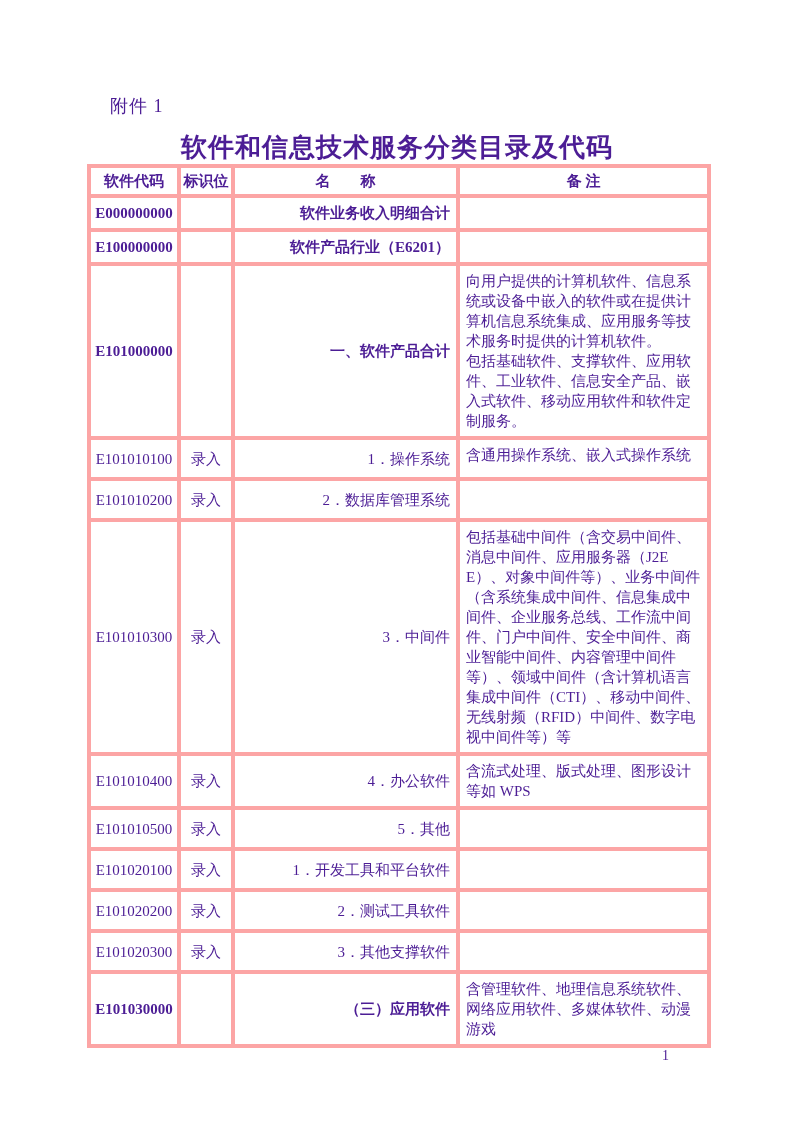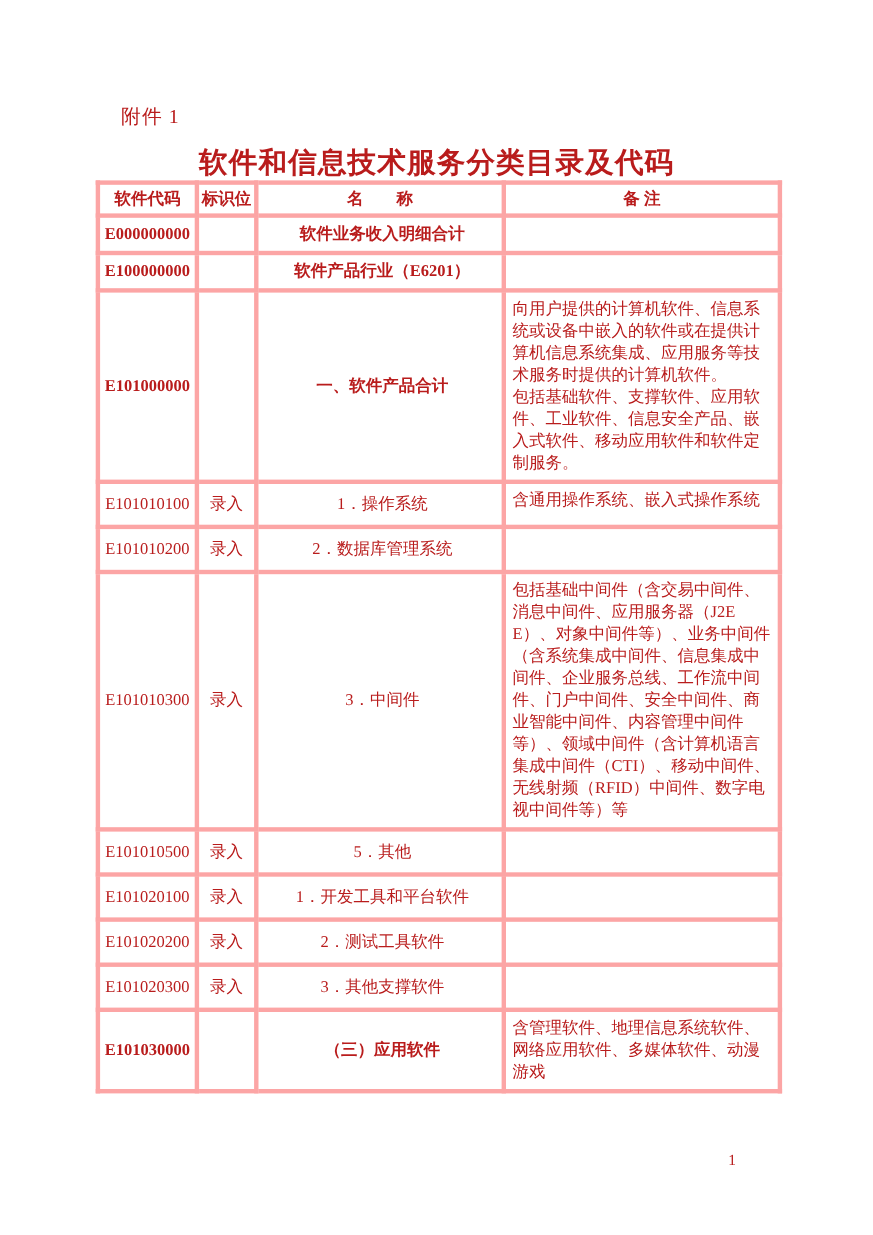--- a/index.html
+++ b/index.html
@@ -2,21 +2,21 @@
 <html><head>
 <meta charset="utf-8">
 <style>
   * { box-sizing: border-box; }
   html, body { margin: 0; padding: 0; background: #ffffff; }
   .page {
     position: relative;
     width: 794px;
     height: 1123px;
     background: #ffffff;
-    color: #b91c1c;
+    color: #4c1d95;
     font-family: "Liberation Serif", "DejaVu Serif", serif;
     overflow: hidden;
   }
   .attachment-label {
     position: absolute;
     left: 110px;
     top: 94px;
     font-size: 18px;
     letter-spacing: 1px;
     white-space: pre;
@@ -57,21 +57,21 @@
     text-align: center;
     vertical-align: middle;
     padding: 5px 2px;
   }
   td.flag-cell {
     text-align: center;
     vertical-align: middle;
     padding: 5px 2px;
   }
   td.name-cell {
-    text-align: center;
+    text-align: right;
     vertical-align: middle;
     padding: 5px 6px 5px 10px;
   }
   td.remark-cell {
     text-align: left;
     vertical-align: top;
     padding: 5px 4px 5px 6px;
   }
   tr.bold-row .code-cell,
   tr.bold-row .name-cell {
@@ -147,20 +147,28 @@
     </tr>
         <tr class="plain-row">
       <td class="code-cell">E101010300</td>
       <td class="flag-cell">录入</td>
       <td class="name-cell">3．中间件</td>
       <td class="remark-cell">
             <div>包括基础中间件（含交易中间件、消息中间件、应用服务器（J2EE）、对象中间件等）、业务中间件（含系统集成中间件、信息集成中间件、企业服务总线、工作流中间件、门户中间件、安全中间件、商业智能中间件、内容管理中间件等）、领域中间件（含计算机语言集成中间件（CTI）、移动中间件、无线射频（RFID）中间件、数字电视中间件等）等</div>
           </td>
     </tr>
         <tr class="plain-row">
+      <td class="code-cell">E101010400</td>
+      <td class="flag-cell">录入</td>
+      <td class="name-cell">4．办公软件</td>
+      <td class="remark-cell">
+            <div>含流式处理、版式处理、图形设计等如 WPS</div>
+          </td>
+    </tr>
+        <tr class="plain-row">
       <td class="code-cell">E101010500</td>
       <td class="flag-cell">录入</td>
       <td class="name-cell">5．其他</td>
       <td class="remark-cell"></td>
     </tr>
         <tr class="plain-row">
       <td class="code-cell">E101020100</td>
       <td class="flag-cell">录入</td>
       <td class="name-cell">1．开发工具和平台软件</td>
       <td class="remark-cell"></td>

